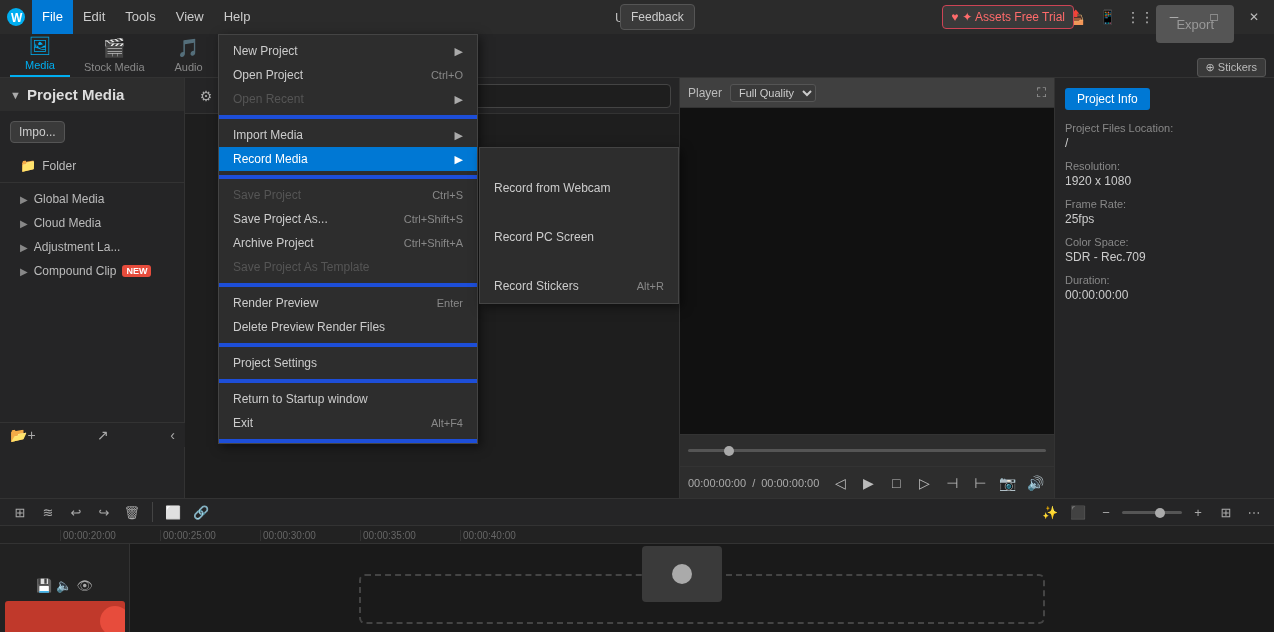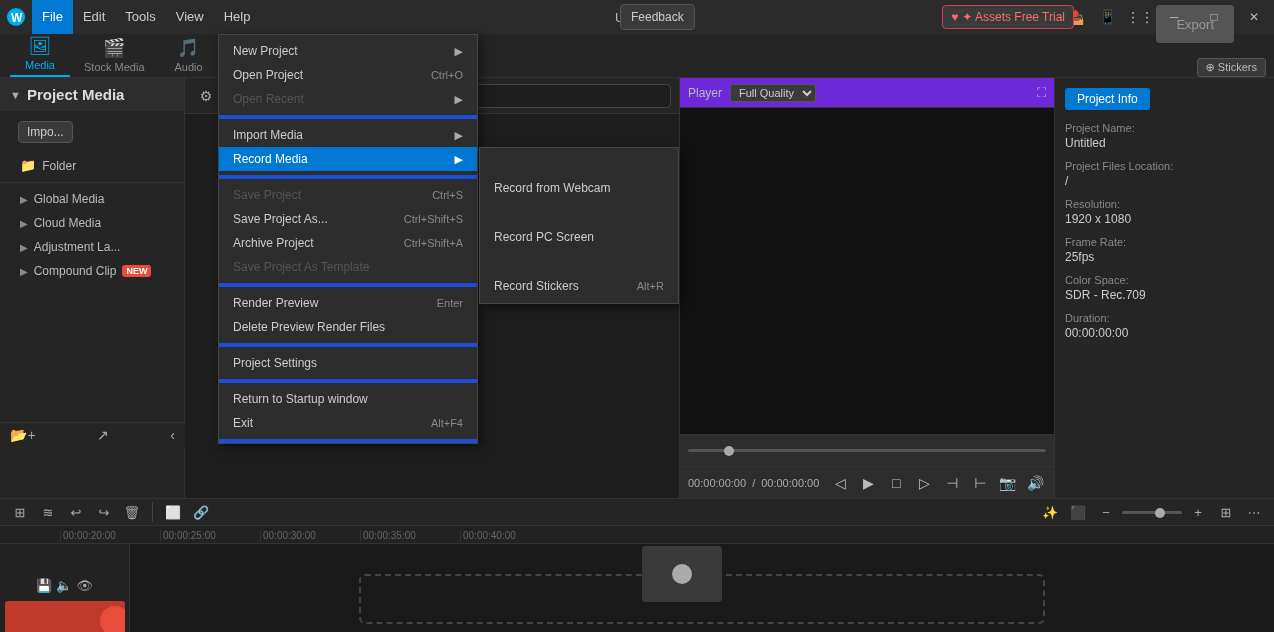--- a/index.html
+++ b/index.html
@@ -181,21 +181,21 @@
       font-size: 15px;
       font-weight: 600;
       color: #ddd;
       display: flex;
       align-items: center;
       gap: 6px;
       background: #2d2d2d;
     }
     .tree-arrow { color: #aaa; font-size: 11px; }
     #import-btn {
-      margin: 6px 10px;
+      margin: 6px 2px;
       background: #3a3a3a;
       border: 1px solid #555;
       border-radius: 4px;
       color: #ccc;
       padding: 3px 8px;
       font-size: 12px;
       cursor: pointer;
       display: inline-block;
     }
     .tree-item {
@@ -276,21 +276,21 @@
       flex-shrink: 0;
       display: flex;
       flex-direction: column;
     }
     #player-header {
       height: 30px;
       display: flex;
       align-items: center;
       padding: 0 8px;
       gap: 8px;
-      background: #6d28d9;
+      background: #404040;
       border-bottom: 1px solid #333;
     }
     .player-label { color: #bbb; font-size: 12px; }
     .quality-select {
       background: #3a3a3a;
       border: 1px solid #555;
       border-radius: 3px;
       color: #ccc;
       font-size: 11px;
       padding: 1px 4px;
@@ -719,24 +719,20 @@
         <span class="p-ctrl-icon">⊢</span>
         <span class="p-ctrl-icon">📷</span>
         <span class="p-ctrl-icon">🔊</span>
         <span class="p-ctrl-icon">⊞</span>
       </div>
     </div>
   </div>
 
   <div id="info-panel">
     <div id="project-info-tab">Project Info</div>
-    <div class="info-row">
-      <span class="info-label">Project Name:</span>
-      <span class="info-value">Untitled</span>
-    </div>
     <div class="info-row">
       <span class="info-label">Project Files Location:</span>
       <span class="info-value">/</span>
     </div>
     <div class="info-row">
       <span class="info-label">Resolution:</span>
       <span class="info-value">1920 x 1080</span>
     </div>
     <div class="info-row">
       <span class="info-label">Frame Rate:</span>

